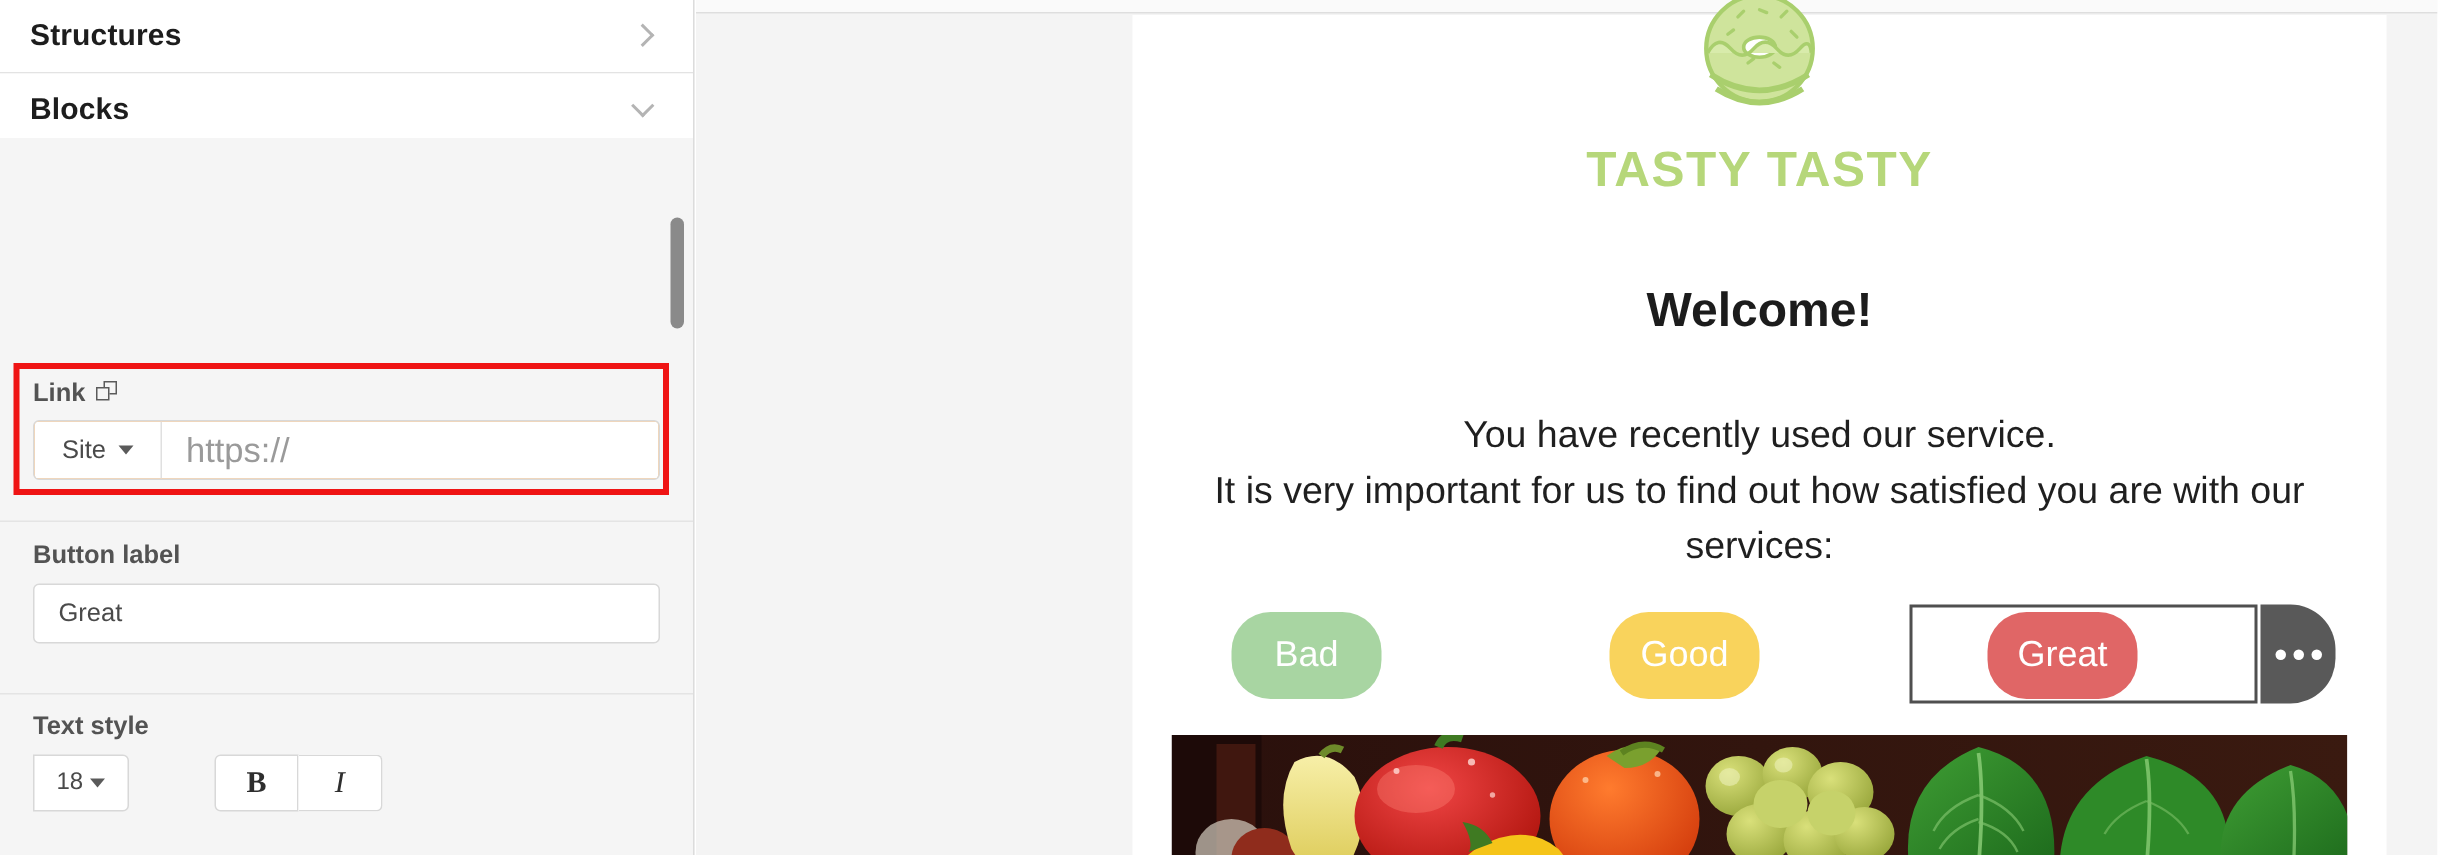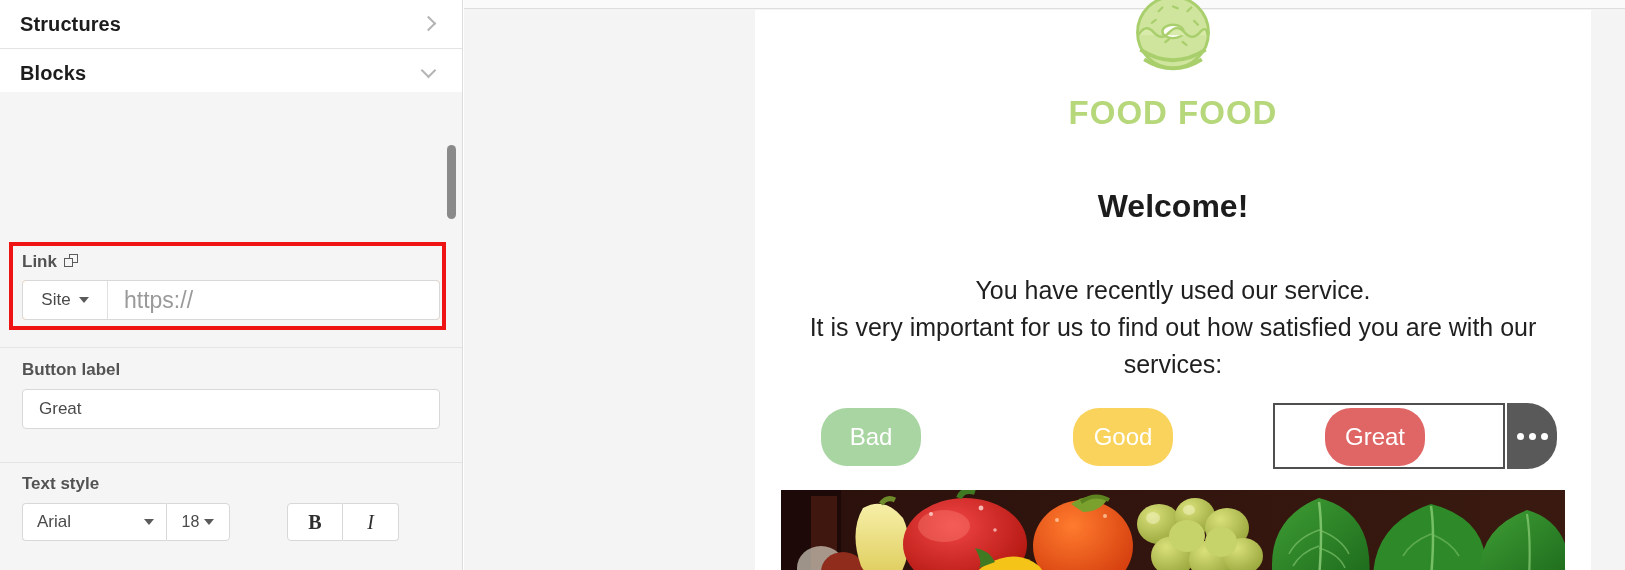--- a/index.html
+++ b/index.html
@@ -322,24 +322,20 @@
           <div class="text-input nosel">Great</div>
         </div>
       </div>
 
       <div class="section-divider" style="position:absolute;left:0;top:370px;width:463px;"></div>
 
       <div id="textstyle-section">
         <div style="padding:0 22px;">
           <div class="field-label nosel">Text style</div>
           <div class="ts-row">
-            <div class="font-select">
-              <span class="nosel">Arial</span>
-              <span class="caret-down"></span>
-            </div>
             <div class="size-select">
               <span class="nosel">18</span>
               <span class="caret-down"></span>
             </div>
             <div class="bi-group">
               <div class="bi-btn b nosel">B</div>
               <div class="bi-btn i nosel">I</div>
             </div>
           </div>
         </div>
@@ -370,21 +366,21 @@
           <g stroke="#a9cf6d" stroke-width="2.3" stroke-linecap="round">
             <line x1="45" y1="18" x2="49" y2="14"></line>
             <line x1="60" y1="13" x2="65" y2="15"></line>
             <line x1="75" y1="18" x2="79" y2="14"></line>
             <line x1="38" y1="30" x2="42" y2="27"></line>
             <line x1="82" y1="28" x2="86" y2="32"></line>
             <line x1="52" y1="50" x2="56" y2="47"></line>
             <line x1="70" y1="50" x2="74" y2="53"></line>
           </g>
         </svg>
-        <div id="brand-name" class="nosel" style="color: rgb(182, 215, 122);">FOOD FOOD</div>
+        <div id="brand-name" class="nosel" style="color: rgb(182, 215, 122);">TASTY TASTY</div>
       </div>
 
       <div id="headline" class="nosel">Welcome!</div>
 
       <div id="body-copy" class="nosel">
         <div>You have recently used our service.</div>
         <div>It is very important for us to find out how satisfied you are with our services:</div>
       </div>
 
       <div id="rating-row">

